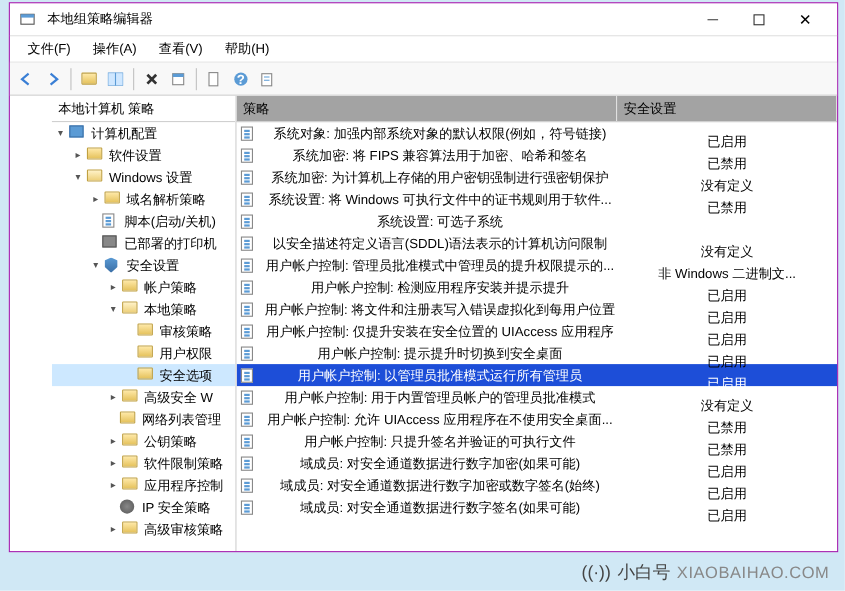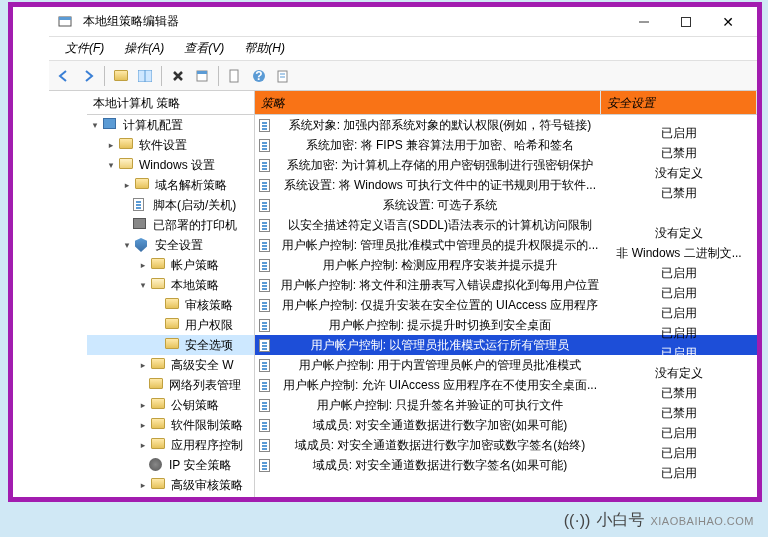--- a/index.html
+++ b/index.html
@@ -1,58 +1,58 @@
 <!DOCTYPE html>
 <html><head>
 <meta charset="utf-8">
 <style>
 * { margin: 0; padding: 0; box-sizing: border-box; font-family: "Microsoft YaHei", "Segoe UI", sans-serif; font-size: 12px; }
 body { background: #d0e8f5; width: 768px; height: 537px; overflow: hidden; position: relative; }
-.window { position: absolute; top: 2px; left: 8px; right: 6px; bottom: 35px; background: #fff; border: 5px solid #a21caf; display: flex; flex-direction: column; padding-left: 36px; }
+.window { position: absolute; top: 2px; left: 8px; right: 6px; bottom: 35px; background: #fff; border: 1px solid #a21caf; display: flex; flex-direction: column; }
 .titlebar { height: 30px; display: flex; align-items: center; padding: 0 8px; border-bottom: 1px solid #e0e0e0; }
 .titlebar-title { flex: 1; padding-left: 4px; }
 .titlebar-icon { width: 16px; height: 16px; margin-right: 6px; }
 .win-controls { display: flex; gap: 0; }
 .win-btn { width: 42px; height: 30px; display: flex; align-items: center; justify-content: center; cursor: default; }
-.menubar { height: 24px; display: flex; align-items: flex-start; padding: 0 6px; border-bottom: 1px solid #e0e0e0; font-style: italic; }
+.menubar { height: 24px; display: flex; align-items: flex-start; padding: 0 6px; border-bottom: 1px solid #e0e0e0; }
 .menu-item { padding: 3px 10px; cursor: default; }
 .toolbar { height: 30px; display: flex; align-items: center; padding: 0 4px; gap: 2px; border-bottom: 1px solid #d0d0d0; background: #f8f8f8; }
 .tb-btn { width: 22px; height: 22px; display: flex; align-items: center; justify-content: center; cursor: default; border: 1px solid transparent; }
 .tb-sep { width: 1px; height: 20px; background: #c0c0c0; margin: 0 3px; }
 .content { flex: 1; display: flex; overflow: hidden; }
 .tree-panel { width: 168px; border-right: 1px solid #d0d0d0; overflow: hidden; display: flex; flex-direction: column; margin-left: 38px; }
 .tree-header { height: 24px; border-bottom: 1px solid #d0d0d0; padding: 4px 6px; background: #fff; }
 .tree-body { flex: 1; overflow-x: hidden; overflow-y: auto; }
 .tree-node { display: flex; align-items: center; height: 20px; white-space: nowrap; cursor: default; }
 .tree-node.selected { background: #cde8ff; }
 .expander { width: 12px; height: 12px; display: flex; align-items: center; justify-content: center; font-size: 9px; color: #555; margin-right: 2px; }
 .tree-icon { width: 16px; height: 14px; margin-right: 4px; flex-shrink: 0; }
 .folder-ico { background: linear-gradient(#ffe9a8,#e5c25c); border: 1px solid #c0a040; border-radius: 1px; width: 14px; height: 11px; }
 .folder-ico.open { background: linear-gradient(#fff2c8,#edd07a); }
 .gear-ico { width: 13px; height: 13px; border-radius: 50%; background: radial-gradient(#888,#555); }
 .printer-ico { width: 13px; height: 11px; background: #888; border: 1px solid #555; }
 .shield-ico { width: 12px; height: 14px; background: linear-gradient(#5b9bd5,#3a6ea5); clip-path: polygon(50% 0,100% 20%,100% 60%,50% 100%,0 60%,0 20%); }
 .comp-ico { width: 13px; height: 11px; background: #5b9bd5; border: 1px solid #3a6ea5; }
 .list-panel { flex: 1; display: flex; flex-direction: column; overflow: hidden; }
-.list-header { display: flex; height: 24px; border-bottom: 1px solid #d0d0d0; background: #f97316; font-style: italic; }
+.list-header { display: flex; height: 24px; border-bottom: 1px solid #d0d0d0; background: #a3a3a3; }
 .col-h { padding: 4px 6px; border-right: 1px solid #e0e0e0; cursor: default; }
 .col-h.c1 { width: 346px; }
 .col-h.c2 { flex: 1; }
 .list-body { flex: 1; overflow-y: auto; overflow-x: hidden; }
 .row { display: flex; align-items: center; height: 20px; cursor: default; text-align: center; }
 .row.sel { background: #1d4ed8; color: #fff; }
 .row .ico { width: 16px; height: 14px; margin: 0 4px 0 4px; flex-shrink: 0; display: flex; align-items: center; }
 .doc-ico { width: 11px; height: 13px; background: #fff; border: 1px solid #888; position: relative; }
 .doc-ico::after { content: ""; position: absolute; top: 2px; left: 2px; right: 2px; height: 2px; background: #5b9bd5; box-shadow: 0 3px 0 #5b9bd5, 0 6px 0 #5b9bd5; }
 .row .c1v { width: 322px; white-space: nowrap; overflow: hidden; text-overflow: ellipsis; }
 .row .c2v { flex: 1; white-space: nowrap; overflow: hidden; margin-top: 16px; }
 .watermark { position: absolute; bottom: 6px; right: 14px; font-size: 14px; color: #444; display: flex; align-items: center; gap: 6px; }
 .wm-icon { font-size: 16px; }
 .wm-main { font-size: 16px; font-weight: 500; }
-.wm-url { font-size: 11px; color: #888; letter-spacing: 0.5px; }
+.wm-url { font-size: 15px; color: #888; letter-spacing: 0.5px; }
 .maxrect { width: 10px; height: 10px; border: 1px solid #333; }
 .xclose { font-size: 14px; }
 svg { display: block; }
 </style>
 </head>
 <body>
 
 <div class="window">
   <div class="titlebar">
     <span class="titlebar-icon">

